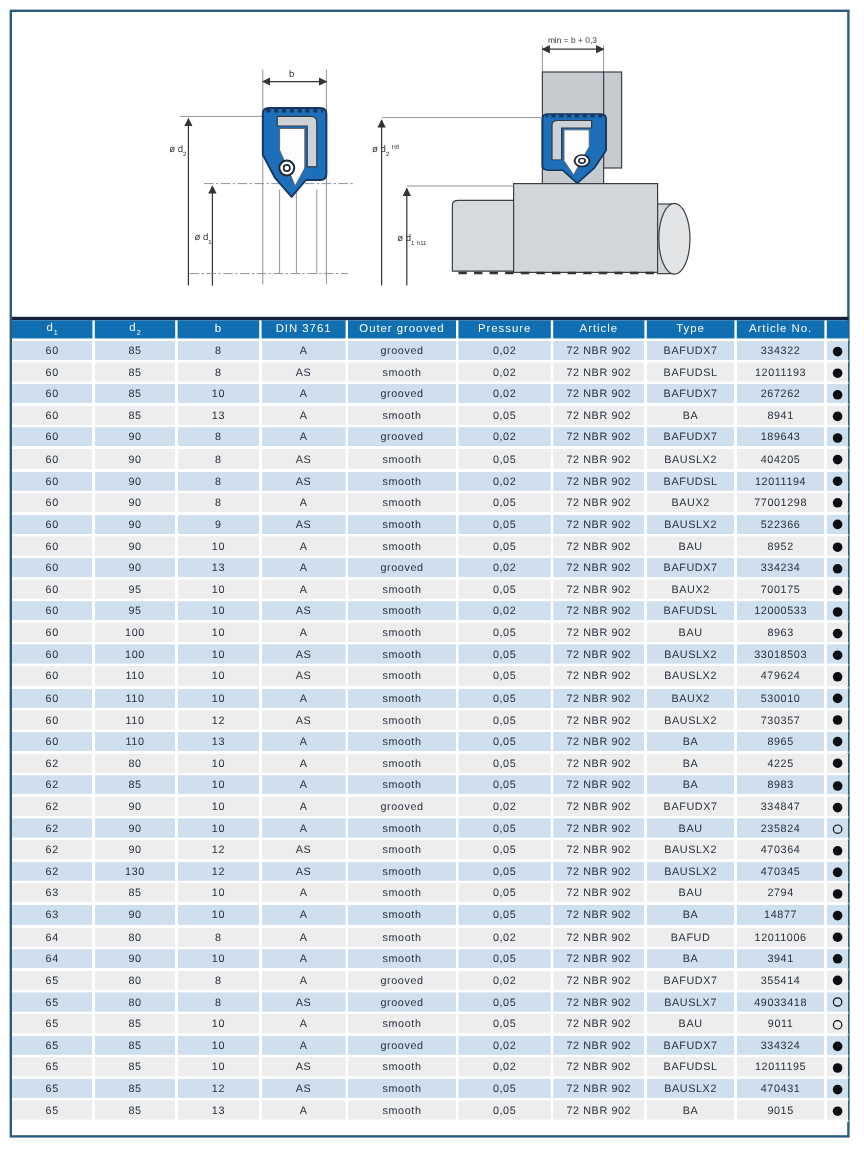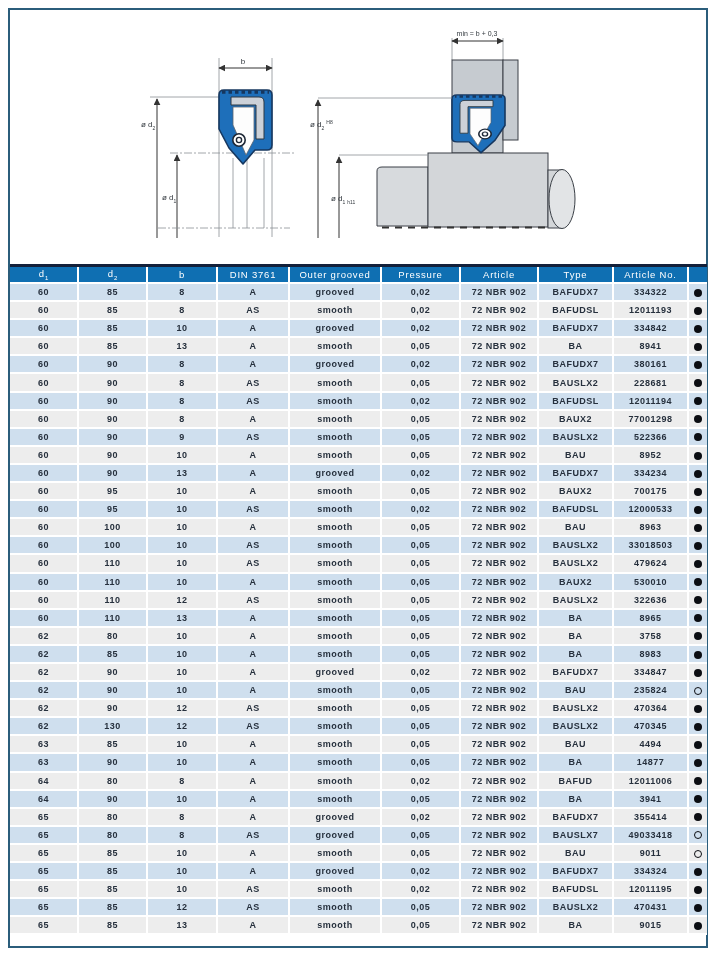--- a/index.html
+++ b/index.html
@@ -7,21 +7,21 @@
   .page-border{position:absolute;left:8px;top:8px;width:700px;height:940px;border:2px solid #2b5d7b;box-sizing:border-box;pointer-events:none;}
   .diagram-wrap{position:absolute;left:10px;top:8px;width:700px;height:252px;}
   .table-wrap{position:absolute;left:10px;top:264px;width:697px;}
   .table-topline{height:3px;background:#13203a;width:100%;}
   table.catalog{border-collapse:collapse;table-layout:fixed;width:697px;}
   table.catalog th{background:#0f6fb2;color:#fff;font-size:9.5px;font-weight:normal;letter-spacing:0.8px;height:15px;padding:0;text-align:center;border-right:2px solid #fff;border-bottom:2px solid #fff;}
   table.catalog th:last-child{border-right:none;}
   table.catalog th sub{font-size:6px;letter-spacing:0;}
   table.catalog td{font-size:9px;color:#26303d;letter-spacing:0.5px;height:16.1px;padding:0;text-align:center;border-right:2px solid #fff;border-bottom:2px solid #fff;white-space:nowrap;overflow:hidden;}
   table.catalog td:last-child{border-right:none;}
-  tbody tr{background:#cfdfee;font-weight:bold;}
+  tbody tr{background:#cfdfee;}
   tbody tr.alt{background:#ededed;}
   .dot{display:inline-block;width:8px;height:8px;border-radius:50%;vertical-align:middle;box-sizing:border-box;}
   .dot.filled{background:#0b0d12;}
   .dot.open{background:transparent;border:1.5px solid #0b0d12;}
   .c0{width:68px}.c1{width:69px}.c2{width:70px}.c3{width:72px}.c4{width:92px}
   .c5{width:79px}.c6{width:78px}.c7{width:75px}.c8{width:75px}.c9{width:19px}
   svg text{font-family:"Liberation Sans",sans-serif;fill:#33393f;}
 </style>
 </head>
 <body>
@@ -153,21 +153,21 @@
         </tr>
         <tr>
           <td>60</td>
           <td>85</td>
           <td>10</td>
           <td>A</td>
           <td>grooved</td>
           <td>0,02</td>
           <td>72 NBR 902</td>
           <td>BAFUDX7</td>
-          <td>334842</td>
+          <td>267262</td>
           <td><span class="dot filled"></span></td>
         </tr>
         <tr class="alt">
           <td>60</td>
           <td>85</td>
           <td>13</td>
           <td>A</td>
           <td>smooth</td>
           <td>0,05</td>
           <td>72 NBR 902</td>
@@ -177,33 +177,33 @@
         </tr>
         <tr>
           <td>60</td>
           <td>90</td>
           <td>8</td>
           <td>A</td>
           <td>grooved</td>
           <td>0,02</td>
           <td>72 NBR 902</td>
           <td>BAFUDX7</td>
-          <td>380161</td>
-          <td><span class="dot filled"></span></td>
-        </tr>
-        <tr class="alt">
-          <td>60</td>
-          <td>90</td>
-          <td>8</td>
-          <td>AS</td>
-          <td>smooth</td>
-          <td>0,05</td>
-          <td>72 NBR 902</td>
-          <td>BAUSLX2</td>
-          <td>228681</td>
+          <td>189643</td>
+          <td><span class="dot filled"></span></td>
+        </tr>
+        <tr class="alt">
+          <td>60</td>
+          <td>90</td>
+          <td>8</td>
+          <td>AS</td>
+          <td>smooth</td>
+          <td>0,05</td>
+          <td>72 NBR 902</td>
+          <td>BAUSLX2</td>
+          <td>404205</td>
           <td><span class="dot filled"></span></td>
         </tr>
         <tr>
           <td>60</td>
           <td>90</td>
           <td>8</td>
           <td>AS</td>
           <td>smooth</td>
           <td>0,02</td>
           <td>72 NBR 902</td>
@@ -333,21 +333,21 @@
         </tr>
         <tr class="alt">
           <td>60</td>
           <td>110</td>
           <td>12</td>
           <td>AS</td>
           <td>smooth</td>
           <td>0,05</td>
           <td>72 NBR 902</td>
           <td>BAUSLX2</td>
-          <td>322636</td>
+          <td>730357</td>
           <td><span class="dot filled"></span></td>
         </tr>
         <tr>
           <td>60</td>
           <td>110</td>
           <td>13</td>
           <td>A</td>
           <td>smooth</td>
           <td>0,05</td>
           <td>72 NBR 902</td>
@@ -357,21 +357,21 @@
         </tr>
         <tr class="alt">
           <td>62</td>
           <td>80</td>
           <td>10</td>
           <td>A</td>
           <td>smooth</td>
           <td>0,05</td>
           <td>72 NBR 902</td>
           <td>BA</td>
-          <td>3758</td>
+          <td>4225</td>
           <td><span class="dot filled"></span></td>
         </tr>
         <tr>
           <td>62</td>
           <td>85</td>
           <td>10</td>
           <td>A</td>
           <td>smooth</td>
           <td>0,05</td>
           <td>72 NBR 902</td>
@@ -429,21 +429,21 @@
         </tr>
         <tr class="alt">
           <td>63</td>
           <td>85</td>
           <td>10</td>
           <td>A</td>
           <td>smooth</td>
           <td>0,05</td>
           <td>72 NBR 902</td>
           <td>BAU</td>
-          <td>4494</td>
+          <td>2794</td>
           <td><span class="dot filled"></span></td>
         </tr>
         <tr>
           <td>63</td>
           <td>90</td>
           <td>10</td>
           <td>A</td>
           <td>smooth</td>
           <td>0,05</td>
           <td>72 NBR 902</td>

